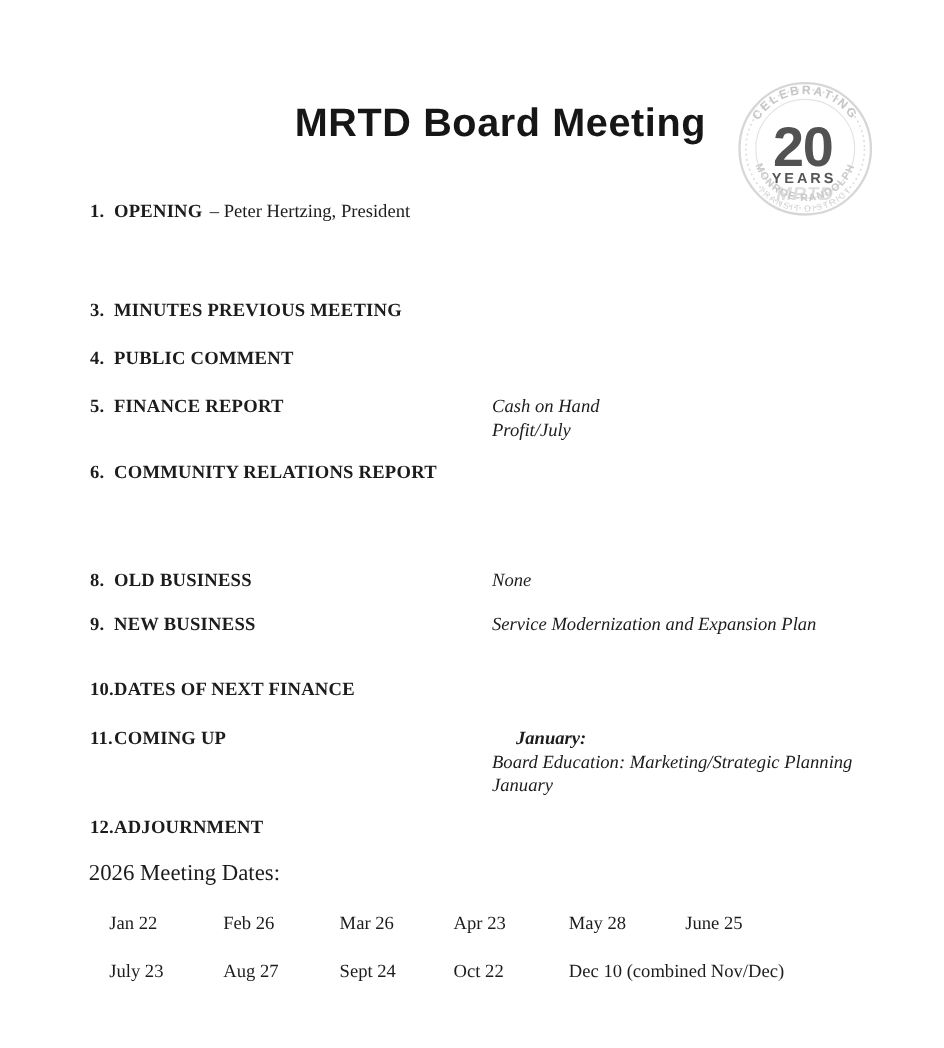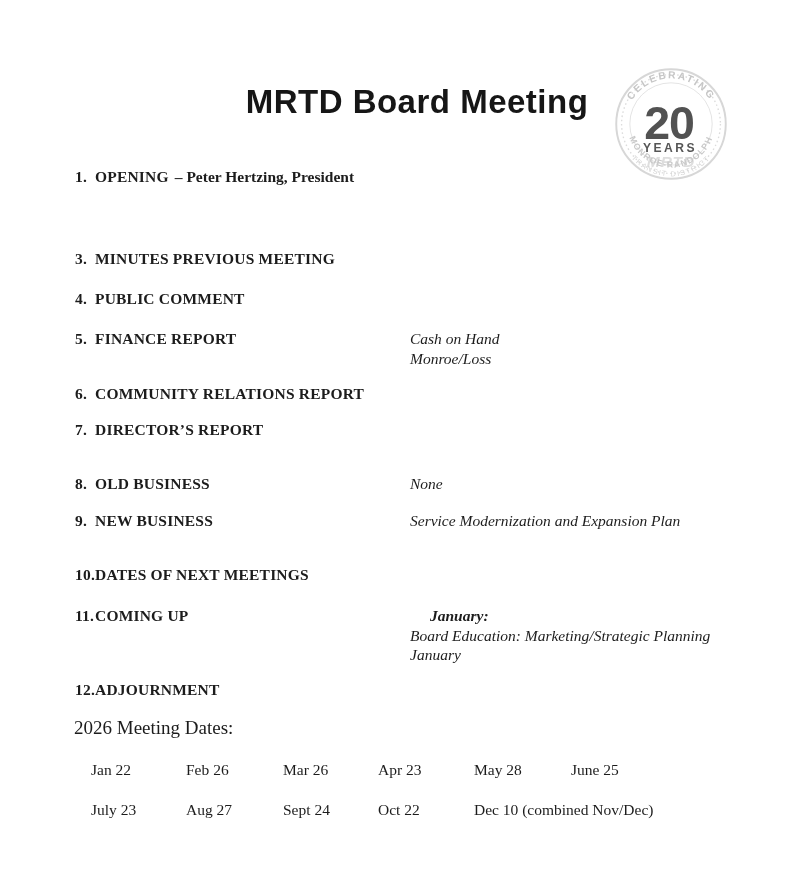--- a/index.html
+++ b/index.html
@@ -43,21 +43,21 @@
     position: absolute;
     left: 608px; top: 61px;
     width: 126px; height: 126px;
   }
   .badge text { font-family: "Liberation Sans", "DejaVu Sans", sans-serif; }
 
   
   .row { position: absolute; left: 0; width: 787px; font-size: 15.5px; line-height: 19px; }
   .row .lead { padding-left: 75px; font-weight: bold; letter-spacing: 0.2px; white-space: nowrap; }
   .row .num { display: inline-block; min-width: 20px; font-weight: bold; }
-  .row .suffix { font-weight: bold; letter-spacing: 0; margin-left: 6px; }
+  .row .suffix { font-weight: normal; letter-spacing: 0; margin-left: 6px; }
   .row .details { position: absolute; left: 410px; top: 0; font-weight: normal; line-height: 19.5px; white-space: nowrap; }
   .row .details .bold { font-weight: bold; margin-left: 20px; }
   .detail-line { display: block; font-style: italic; }
 
   
   .dates-heading { position: absolute; left: 74px; font-size: 19px; font-weight: normal; }
   .dates-row {
     position: absolute; left: 91px;
     display: grid;
     grid-template-columns: 95px 97px 95px 96px 97px auto;
@@ -107,48 +107,45 @@
   </div>
 
   <div class="row" style="top:289px">
     <div class="lead"><span class="num">4.</span><span>PUBLIC COMMENT</span></div>
   </div>
 
   <div class="row" style="top:329px">
     <div class="lead"><span class="num">5.</span><span>FINANCE REPORT</span></div>
     <div class="details">
       <span class="detail-line">Cash on Hand</span>
-      <span class="detail-line">Monroe/Loss</span>
+      <span class="detail-line">Profit/July</span>
     </div>
   </div>
 
   <div class="row" style="top:384px">
     <div class="lead"><span class="num">6.</span><span>COMMUNITY RELATIONS REPORT</span></div>
   </div>
 
-  <div class="row" style="top:420px">
-    <div class="lead"><span class="num">7.</span><span>DIRECTOR’S REPORT</span></div>
-  </div>
 
   <div class="row" style="top:474px">
     <div class="lead"><span class="num">8.</span><span>OLD BUSINESS</span></div>
     <div class="details">
       <span class="detail-line">None</span>
     </div>
   </div>
 
   <div class="row" style="top:511px">
     <div class="lead"><span class="num">9.</span><span>NEW BUSINESS</span></div>
     <div class="details">
       <span class="detail-line">Service Modernization and Expansion Plan</span>
     </div>
   </div>
 
   <div class="row" style="top:565px">
-    <div class="lead"><span class="num">10.</span><span>DATES OF NEXT MEETINGS</span></div>
+    <div class="lead"><span class="num">10.</span><span>DATES OF NEXT FINANCE</span></div>
   </div>
 
   <div class="row" style="top:606px">
     <div class="lead"><span class="num">11.</span><span>COMING UP</span></div>
     <div class="details">
       <span class="detail-line bold">January:</span>
       <span class="detail-line">Board Education: Marketing/Strategic Planning</span>
       <span class="detail-line">January</span>
     </div>
   </div>

